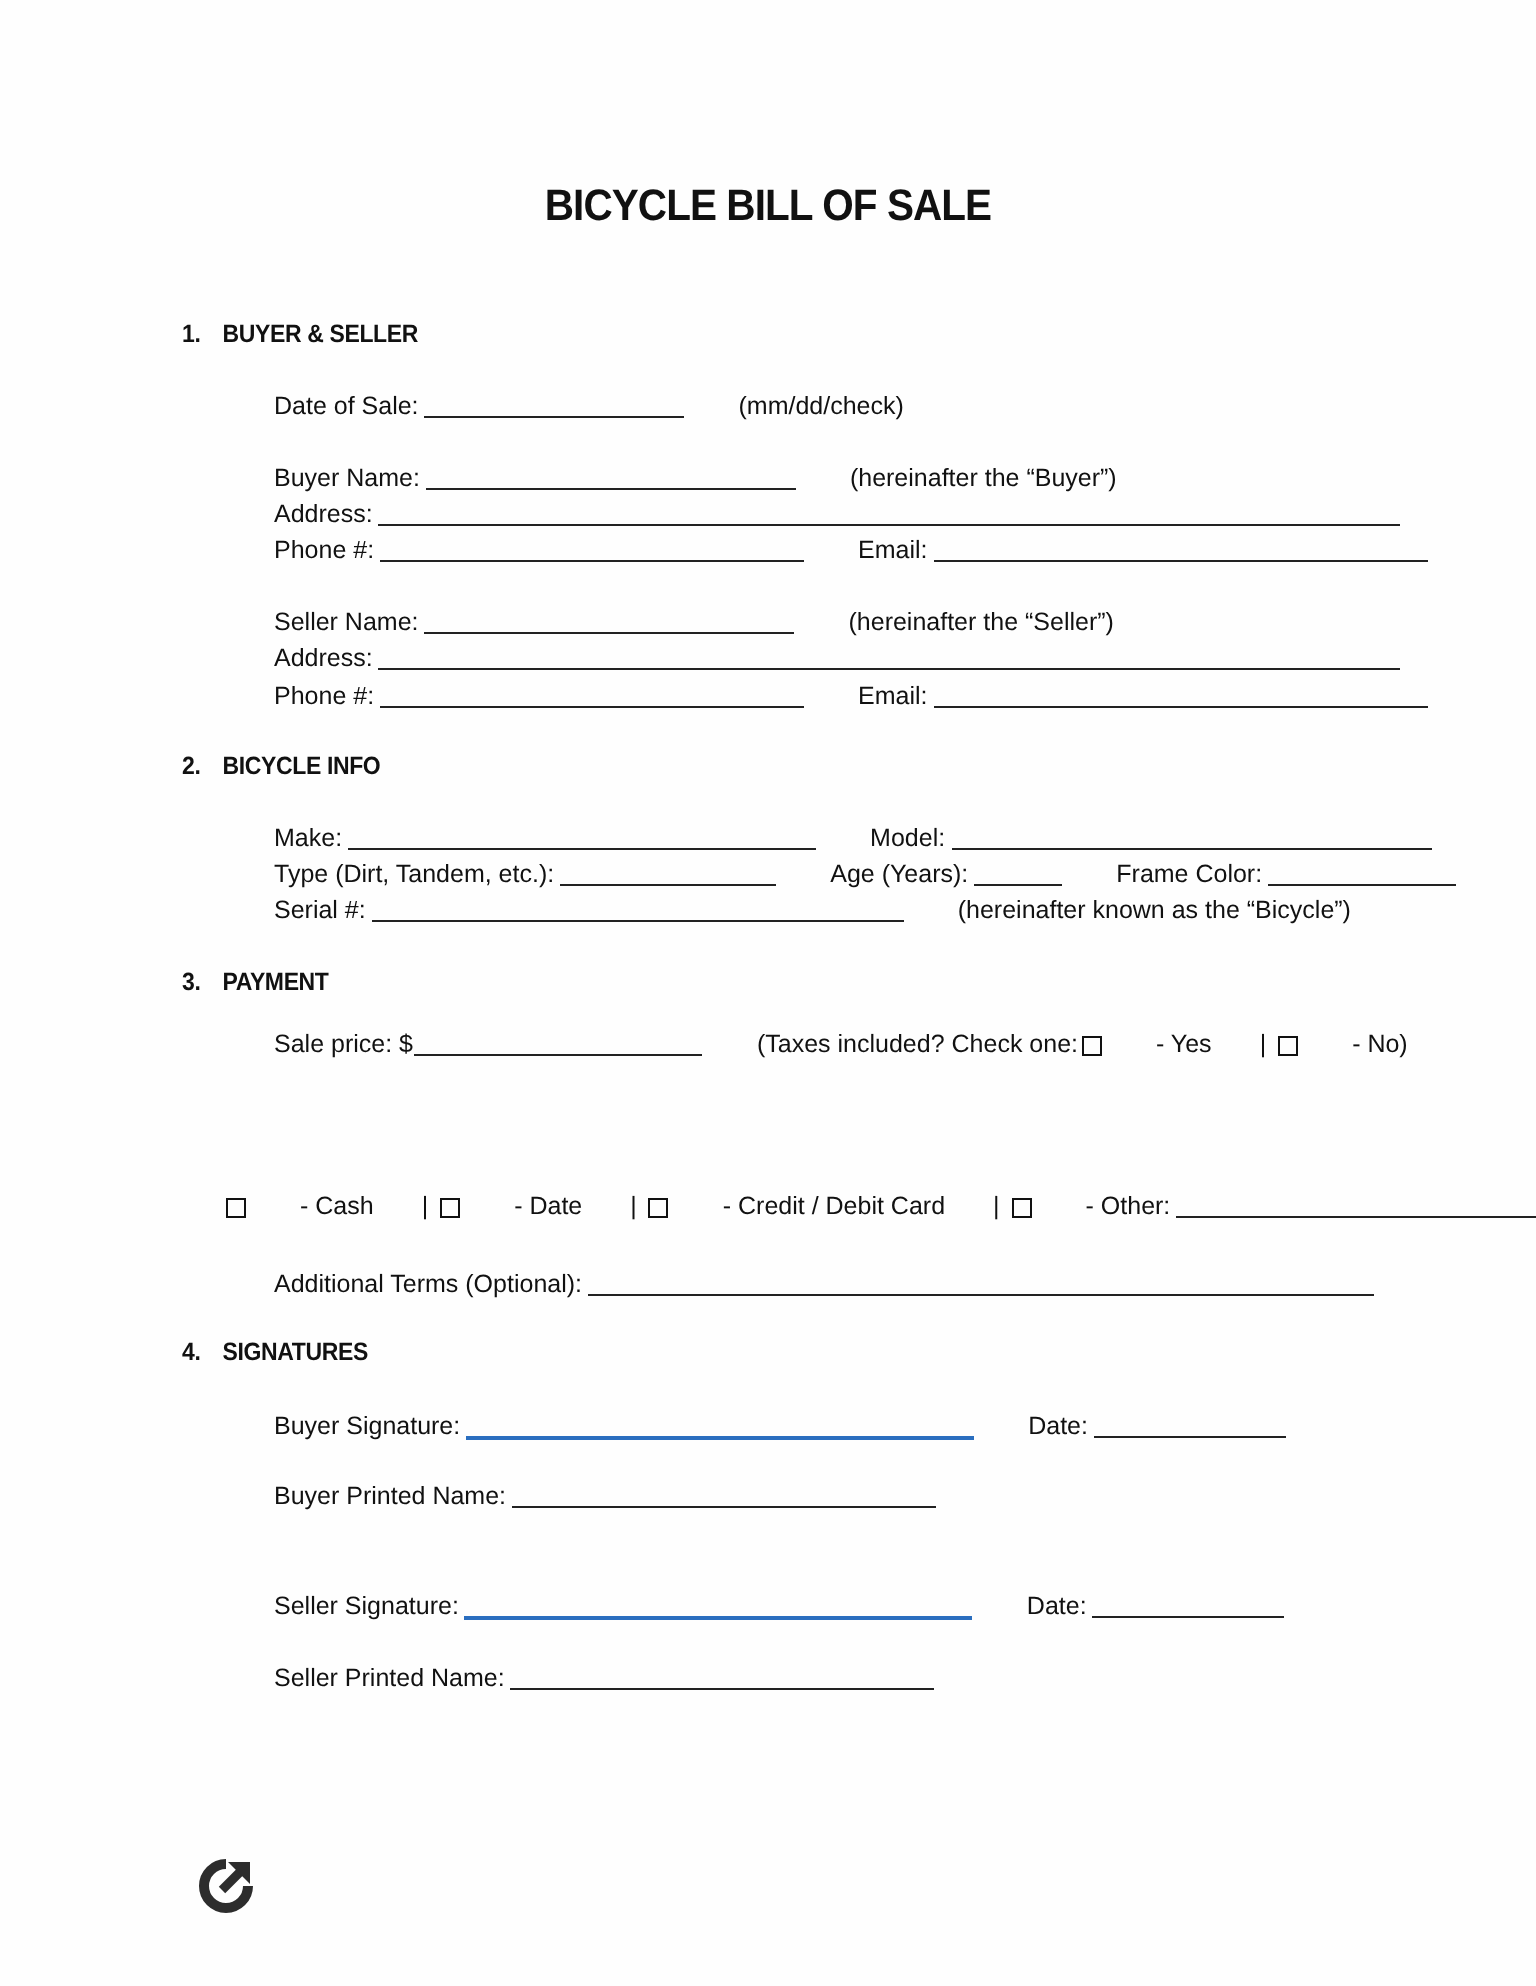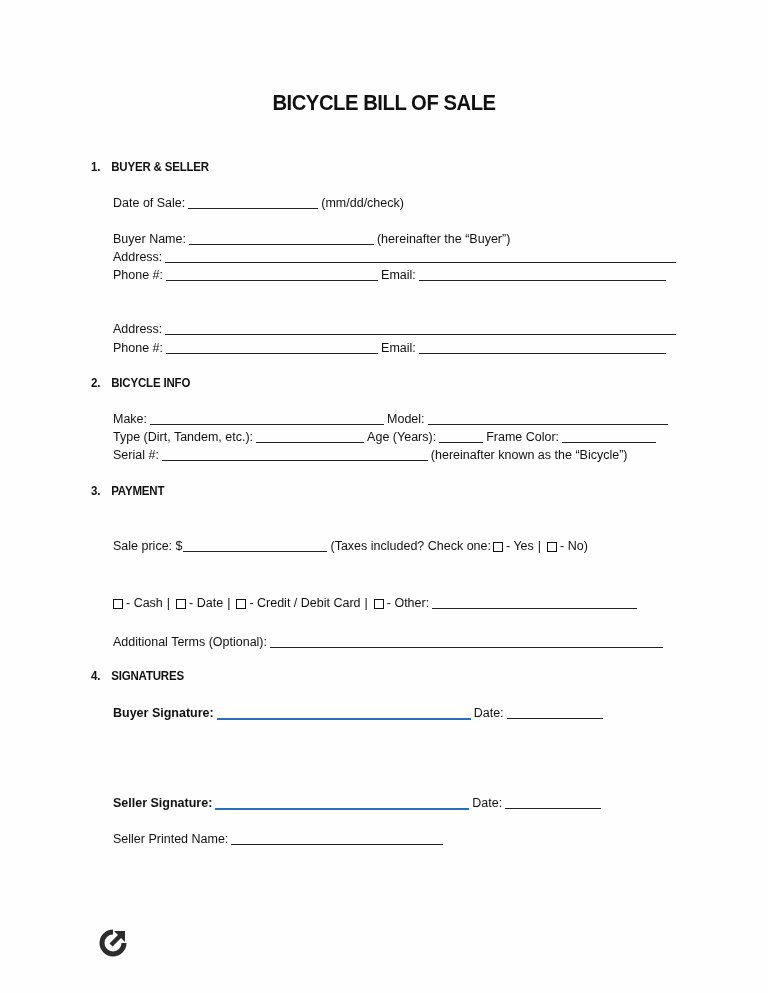--- a/index.html
+++ b/index.html
@@ -52,20 +52,21 @@
       position: absolute;
       left: 113px;
       white-space: nowrap;
       line-height: 16px;
       height: 16px;
       display: flex;
       align-items: flex-end;
     }
     .row span.t {
       display: inline-block;
+      margin-left: 24px;
     }
     .blank {
       display: inline-block;
       border-bottom: 1px solid #222;
       height: 12px;
       margin: 0 3px 2px 3px;
       cursor: text;
     }
     .blank.tight-left { margin-left: 1px; }
     .blank.sig {
@@ -76,21 +77,21 @@
       display: inline-block;
       width: 10px;
       height: 10px;
       border: 1.3px solid #111;
       margin: 0 3px 2px 2px;
       box-sizing: border-box;
       cursor: pointer;
       vertical-align: middle;
     }
     .sep { margin: 0 4px; }
-    .bold { font-weight: bold; }
+    .bold { font-weight: normal; }
     .logo {
       position: absolute;
       left: 98px;
       top: 928px;
       width: 30px;
       height: 30px;
     }
   </style>
 </head>
 <body>
@@ -118,20 +119,25 @@
     <span class="t">Address:</span>
     <span class="blank" style="width:511px;"></span>
   </div>
   <div class="row" style="top:267px;">
     <span class="t">Phone #:</span>
     <span class="blank" style="width:212px;"></span>
     <span class="t">Email:</span>
     <span class="blank" style="width:247px;"></span>
   </div>
 
+  <div class="row" style="top:303px;">
+    <span class="t">Seller Name:</span>
+    <span class="blank" style="width:185px;"></span>
+    <span class="t">(hereinafter the “Seller”)</span>
+  </div>
   <div class="row" style="top:321px;">
     <span class="t">Address:</span>
     <span class="blank" style="width:511px;"></span>
   </div>
   <div class="row" style="top:340px;">
     <span class="t">Phone #:</span>
     <span class="blank" style="width:212px;"></span>
     <span class="t">Email:</span>
     <span class="blank" style="width:247px;"></span>
   </div>
@@ -157,21 +163,21 @@
   <div class="row" style="top:447px;">
     <span class="t">Serial #:</span>
     <span class="blank" style="width:266px;"></span>
     <span class="t">(hereinafter known as the “Bicycle”)</span>
   </div>
 
   <div class="section-head" style="top:484px;">
     <span class="num">3.</span><span>PAYMENT</span>
   </div>
 
-  <div class="row" style="top:538px;">
+  <div class="row" style="top:514px;">
     <span class="t">Sale price: $</span>
     <span class="blank tight-left" style="width:144px;"></span>
     <span class="t">(Taxes included? Check one:</span>
     <span class="chk"></span>
     <span class="t">- Yes</span>
     <span class="t sep">|</span>
     <span class="chk"></span>
     <span class="t">- No)</span>
   </div>
 
@@ -197,20 +203,24 @@
 
   <div class="section-head" style="top:669px;">
     <span class="num">4.</span><span>SIGNATURES</span>
   </div>
 
   <div class="row" style="top:705px;">
     <span class="t bold">Buyer Signature:</span>
     <span class="blank sig" style="width: 254px; border-bottom-color: rgb(42, 110, 191);"></span>
     <span class="t">Date:</span>
     <span class="blank" style="width:96px;"></span>
+  </div>
+  <div class="row" style="top:740px;">
+    <span class="t">Buyer Printed Name:</span>
+    <span class="blank" style="width:212px;"></span>
   </div>
 
   <div class="row" style="top:795px;">
     <span class="t bold">Seller Signature:</span>
     <span class="blank sig" style="width: 254px; border-bottom-color: rgb(42, 110, 191);"></span>
     <span class="t">Date:</span>
     <span class="blank" style="width:96px;"></span>
   </div>
   <div class="row" style="top:831px;">
     <span class="t">Seller Printed Name:</span>

